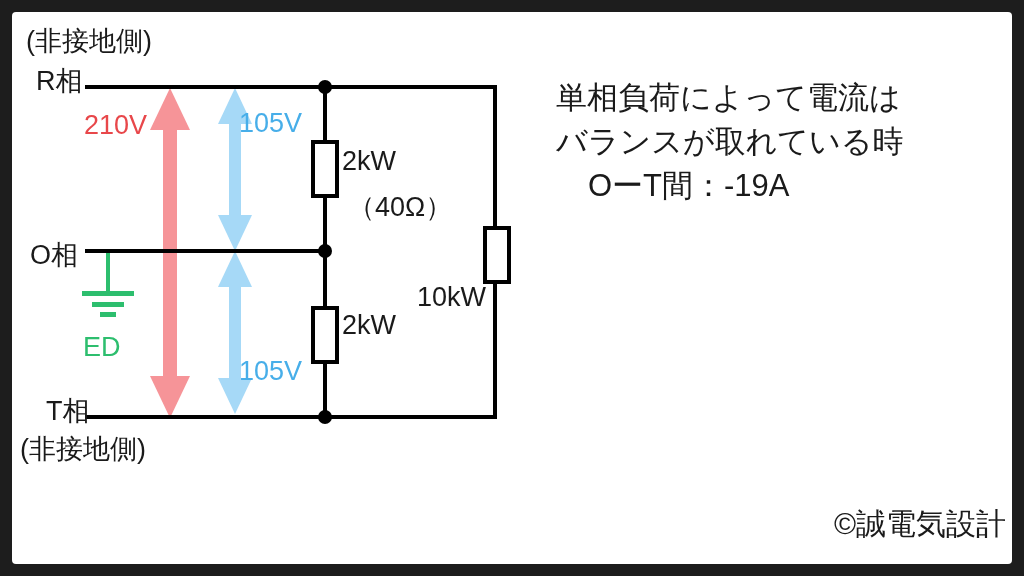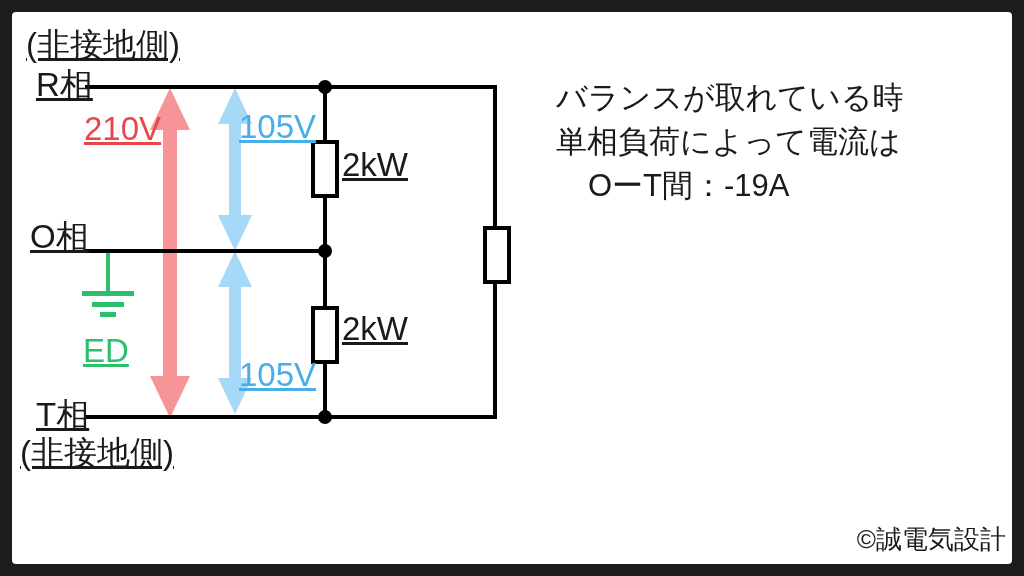--- a/index.html
+++ b/index.html
@@ -22,29 +22,29 @@
   .shaft.red{width:14px;background:var(--red-arrow);}
   .shaft.blue{width:12px;background:var(--blue-arrow);}
   .tri{position:absolute;width:0;height:0;z-index:1;}
   .tri.red{border-left:20px solid transparent;border-right:20px solid transparent;}
   .tri.red.up{border-bottom:42px solid var(--red-arrow);}
   .tri.red.down{border-top:42px solid var(--red-arrow);}
   .tri.blue{border-left:17px solid transparent;border-right:17px solid transparent;}
   .tri.blue.up{border-bottom:36px solid var(--blue-arrow);}
   .tri.blue.down{border-top:36px solid var(--blue-arrow);}
   .gnd{position:absolute;background:var(--green);z-index:2;}
-  .lbl{position:absolute;font-size:33px;line-height:1.15;color:var(--ink);white-space:nowrap;z-index:6;text-decoration:underline;}
+  .lbl{position:absolute;font-size:27px;line-height:1.15;color:var(--ink);white-space:nowrap;z-index:6;}
   .lbl.red{color:var(--red-text);}
   .lbl.blue{color:var(--blue-text);}
   .lbl.green{color:var(--green);}
   .note{position:absolute;left:556px;top:76px;z-index:6;}
   .note-line{font-size:31px;line-height:44px;color:var(--ink);white-space:nowrap;}
   .note-line.indent{padding-left:32px;}
   .note-line .hl{color:var(--highlight-red);font-weight:bold;}
-  .copyright{position:absolute;right:18px;top:522px;font-size:26px;color:var(--ink);z-index:6;}
+  .copyright{position:absolute;right:18px;top:504px;font-size:30px;color:var(--ink);z-index:6;}
 </style>
 </head>
 <body>
 
 <div class="canvas">
   <div class="paper"></div>
 
   <div>
     <div class="tri red up abs" style="left:150px;top:88px;"></div>
     <div class="shaft red" style="left:163px;top:126px;height:252px;"></div>
@@ -79,28 +79,30 @@
   <div class="dot" style="left:318px;top:410px;"></div>
 
   <div class="resistor" style="left:311px;top:140px;"></div>
   <div class="resistor" style="left:311px;top:306px;"></div>
   <div class="resistor" style="left:483px;top:226px;"></div>
 
   <div class="lbl" style="left:26px;top:26px;">(非接地側)</div>
   <div class="lbl" style="left:36px;top:66px;">R相</div>
   <div class="lbl red" style="left:84px;top:110px;">210V</div>
   <div class="lbl blue" style="left:239px;top:108px;">105V</div>
-  <div class="lbl" style="left:30px;top:218px;">O相</div>
+  <div class="lbl" style="left:30px;top:240px;">O相</div>
   <div class="lbl green" style="left:83px;top:332px;">ED</div>
   <div class="lbl blue" style="left:239px;top:356px;">105V</div>
-  <div class="lbl" style="left:36px;top:396px;">T相</div>
+  <div class="lbl" style="left:46px;top:396px;">T相</div>
   <div class="lbl" style="left:20px;top:434px;">(非接地側)</div>
   <div class="lbl" style="left:342px;top:146px;">2kW</div>
+  <div class="lbl" style="left:348px;top:192px;">（40Ω）</div>
+  <div class="lbl" style="left:417px;top:282px;">10kW</div>
   <div class="lbl" style="left:342px;top:310px;">2kW</div>
 
   <div class="note">
+    <div class="note-line">単相負荷によって電流は</div>
     <div class="note-line">バランスが取れている時</div>
-    <div class="note-line">単相負荷によって電流は</div>
     <div class="note-line indent">OーT間：-19A</div>
   </div>
 
   <div class="copyright">©誠電気設計</div>
 </div>
 
 </body></html>

